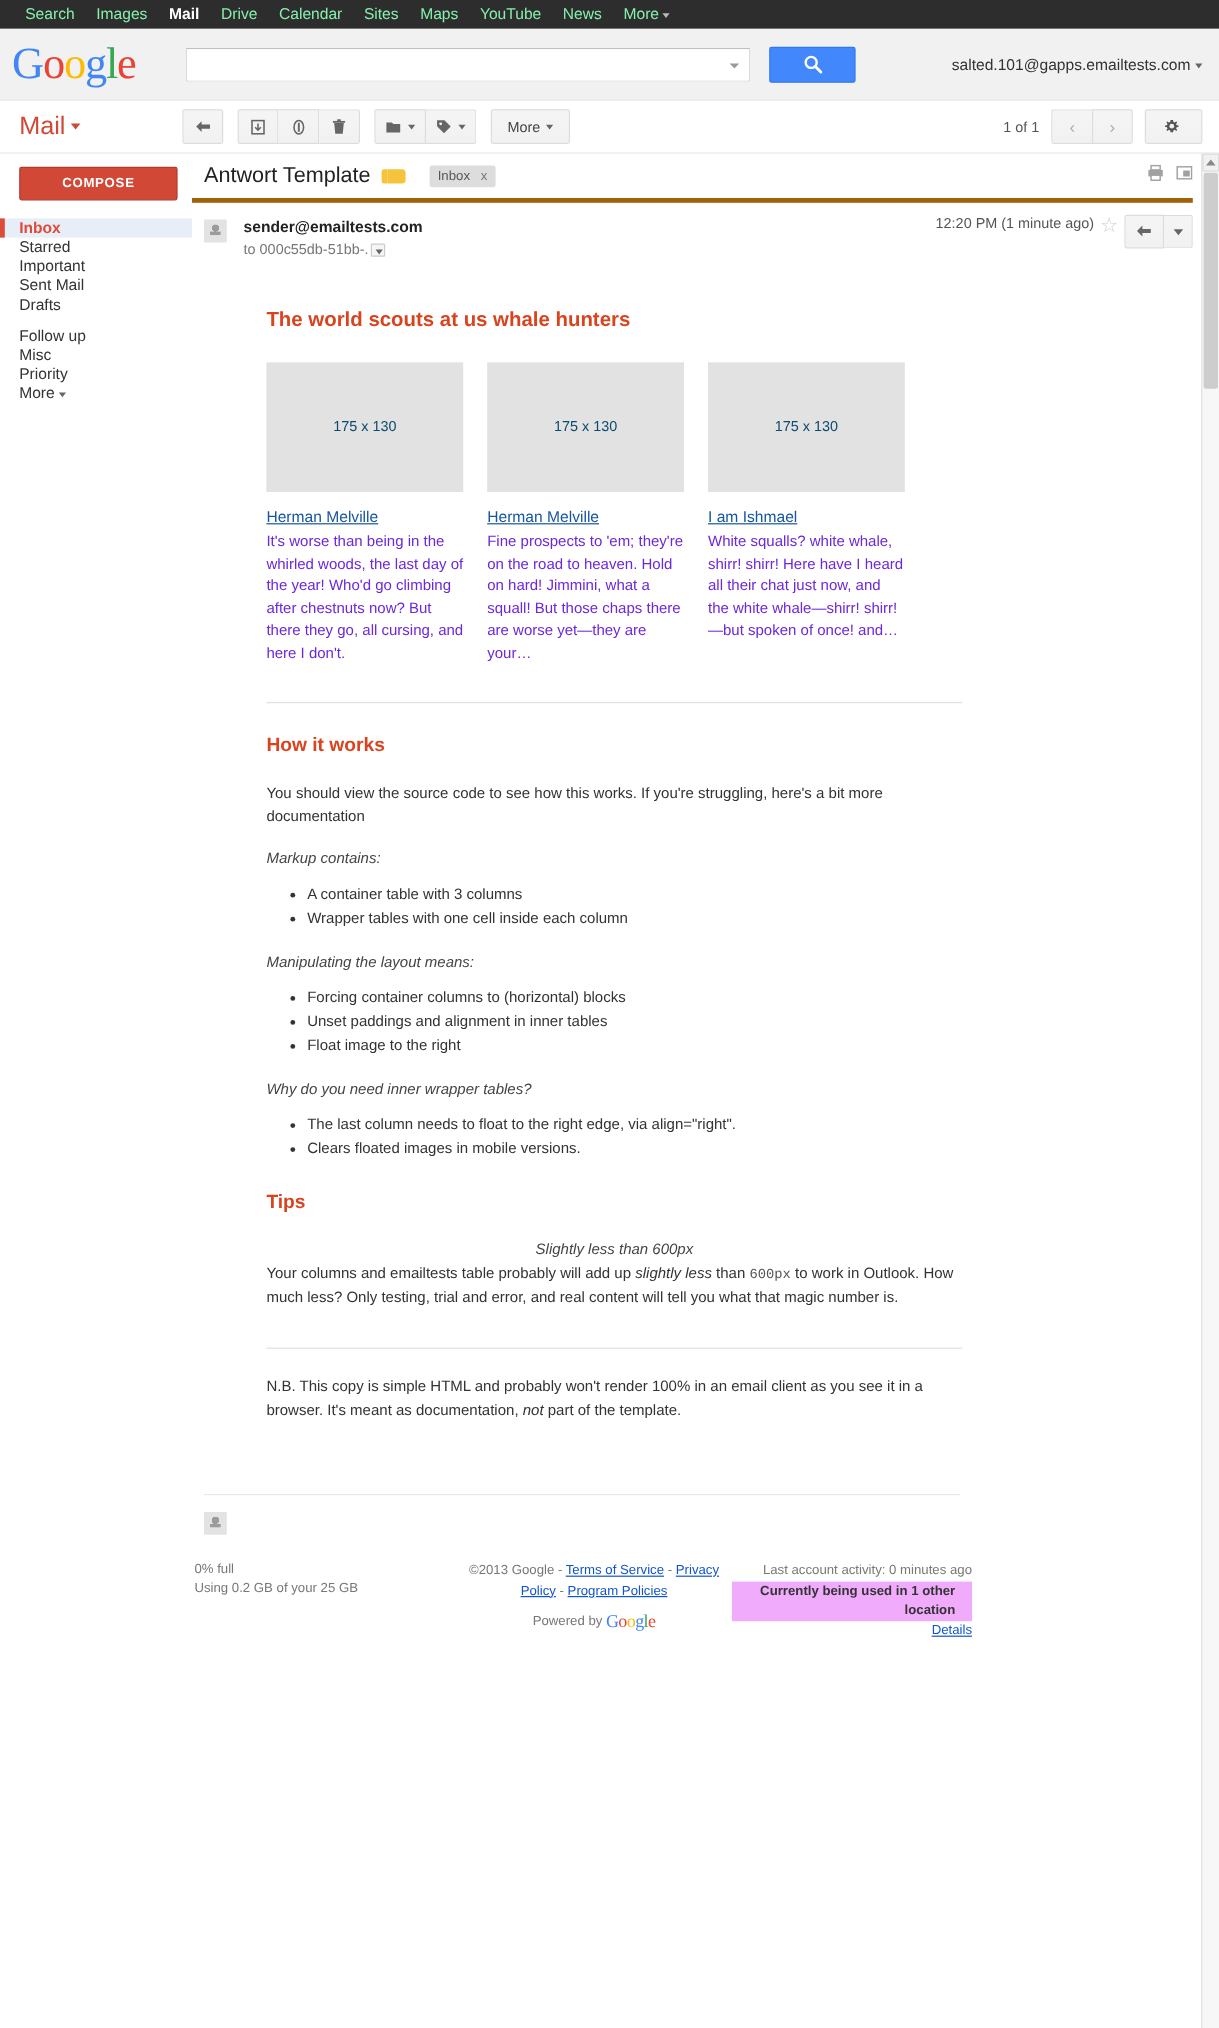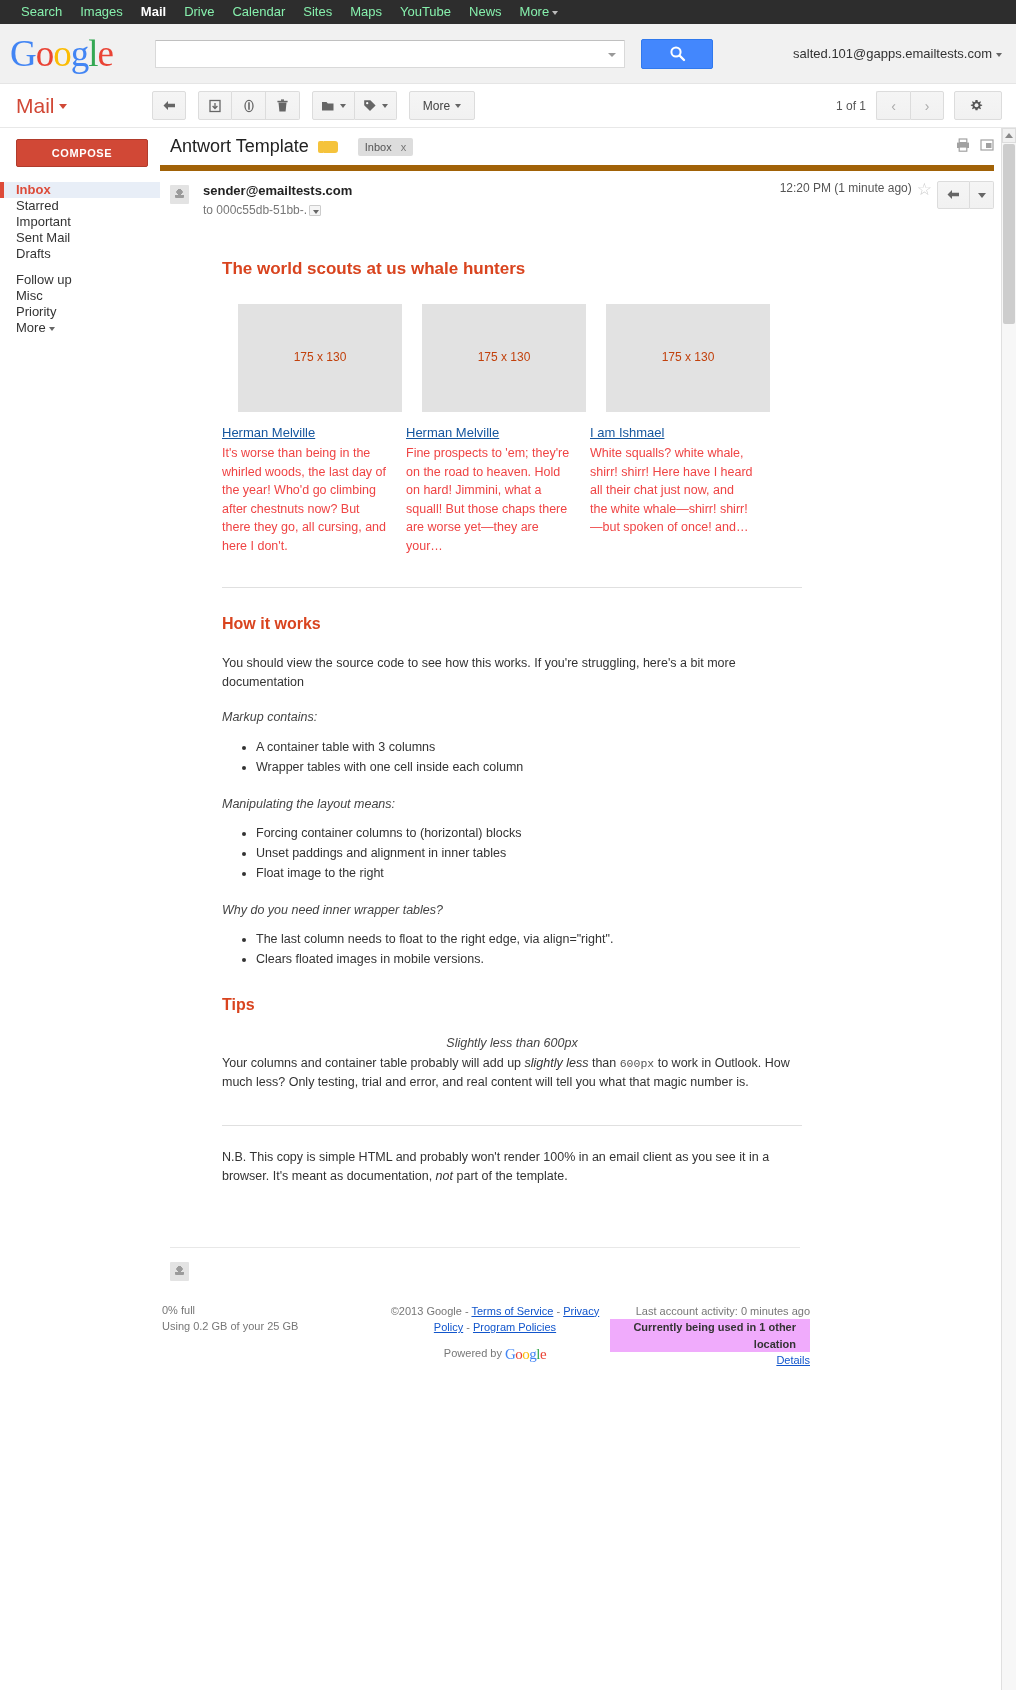--- a/index.html
+++ b/index.html
@@ -236,21 +236,21 @@
     vertical-align: middle;
   }
 
   
   .main { flex: 1; padding: 0; position: relative; }
 
   .subject-row {
     display: flex;
     align-items: center;
     padding: 8px 0 8px 10px;
-    border-bottom: 6px solid #a16207;
+    border-bottom: 4px solid #a16207;
     margin-right: 22px;
     position: relative;
   }
   .subject {
     font-size: 18px;
     color: #222;
     font-weight: normal;
   }
   .folder-ico {
     margin-left: 14px;
@@ -390,36 +390,35 @@
     color: #d9441f;
     font-size: 16px;
     font-weight: bold;
     margin: 24px 0 18px 0;
   }
   .cols { display: flex; gap: 20px; }
   .col { width: 164px; }
   .imgph {
     width: 164px; height: 108px;
     background: #e2e2e2;
-    color: #c2410c;
+    color: #0c4a6e;
     font-size: 12px;
     display: flex;
     align-items: center;
     justify-content: center;
-    margin-left: 16px;
   }
   .colname {
     display: block;
     color: #15569e;
     text-decoration: underline;
     font-size: 13px;
     margin: 12px 0 2px 0;
     cursor: pointer;
   }
-  .coltext { font-size: 12.5px; color: #ef4444; line-height: 1.48; }
+  .coltext { font-size: 12.5px; color: #6d28d9; line-height: 1.48; }
   .hr {
     border: none;
     border-top: 1px solid #e0e0e0;
     margin: 32px 0 0 0;
   }
   .epara { margin: 0 0 16px 0; font-size: 12.5px; line-height: 1.55; }
   .eital { font-style: italic; color: #444; margin: 0 0 10px 0; font-size: 12.5px; }
   .elist { margin: 0 0 18px 0; padding-left: 34px; }
   .elist li { font-size: 12.5px; line-height: 1.6; color: #333; }
   code.px { font-family: "Liberation Mono", monospace; font-size: 11.5px; color: #555; }
@@ -700,21 +699,21 @@
       </ul>
 
       <div class="eital">Why do you need inner wrapper tables?</div>
       <ul class="elist">
         <li>The last column needs to float to the right edge, via align="right".</li>
         <li>Clears floated images in mobile versions.</li>
       </ul>
 
       <div class="eh2">Tips</div>
       <div class="eital" style="margin-bottom:2px;text-align:center;">Slightly less than 600px</div>
-      <p class="epara"><span>Your columns and container table probably will add up </span><i>slightly less</i><span> than </span><code class="px">600px</code><span> to work in Outlook. How much less? Only testing, trial and error, and real content will tell you what that magic number is.</span></p>
+      <p class="epara"><span>Your columns and emailtests table probably will add up </span><i>slightly less</i><span> than </span><code class="px">600px</code><span> to work in Outlook. How much less? Only testing, trial and error, and real content will tell you what that magic number is.</span></p>
 
       <hr class="hr" style="margin-bottom:22px;">
 
       <p class="epara"><span>N.B. This copy is simple HTML and probably won't render 100% in an email client as you see it in a browser. It's meant as documentation, </span><i>not</i><span> part of the template.</span></p>
     </div>
 
     <div class="replybox-wrap">
       <span class="avatar"></span>
     </div>
 

